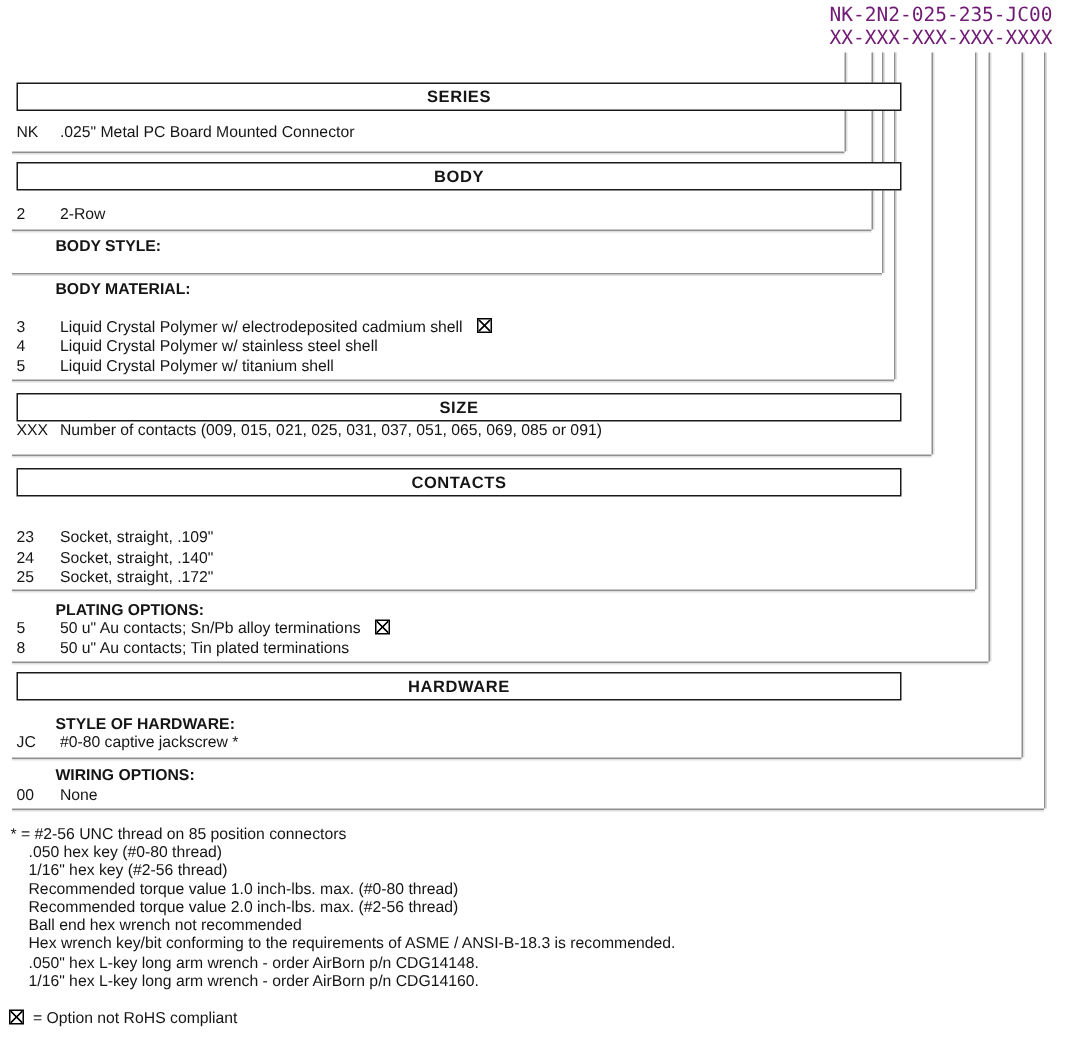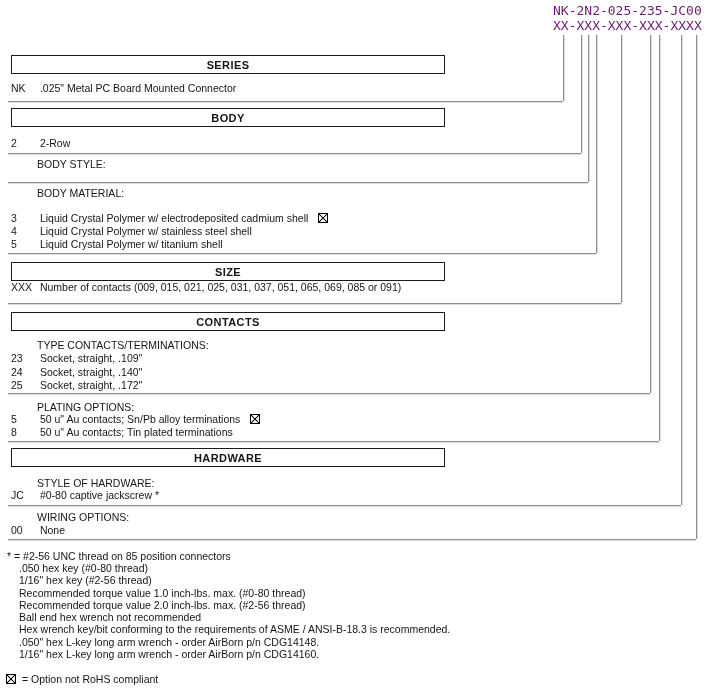--- a/index.html
+++ b/index.html
@@ -2,26 +2,26 @@
 <html><head>
 <meta charset="utf-8">
 <style>
   html,body{margin:0;padding:0;background:#fff;}
   .page{position:relative;width:720px;height:691px;background:#ffffff;
         font-family:"Liberation Sans",sans-serif;font-size:10.5px;color:#151515;overflow:hidden;}
   .pn{position:absolute;left:553px;font-family:"DejaVu Sans Mono",monospace;
       font-size:13px;color:#701a75;white-space:pre;letter-spacing:0;}
   .vline{position:absolute;top:35px;width:0;border-left:1px solid #8f8f8f;box-shadow:1px 0 0 #dedede;}
   .hline{position:absolute;left:8px;height:0;border-top:1px solid #8f8f8f;box-shadow:0 1px 0 #dedede;}
-  .hdr{position:absolute;left:11px;width:434px;height:19px;border:1.5px solid #1a1a1a;
+  .hdr{position:absolute;left:11px;width:590px;height:19px;border:1.5px solid #1a1a1a;
        box-sizing:border-box;display:flex;align-items:center;justify-content:center;
        font-weight:bold;font-size:11px;letter-spacing:.4px;background:#fff;}
   .row{position:absolute;left:11px;white-space:nowrap;}
   .row .code{display:inline-block;min-width:26px;}
-  .glabel{position:absolute;left:37px;white-space:nowrap;}
+  .glabel{position:absolute;left:37px;white-space:nowrap;font-weight:bold;}
   .fn{position:absolute;left:19px;white-space:nowrap;}
   .fn.first{left:7px;}
   .legend{position:absolute;left:6px;white-space:nowrap;text-align:center;}
   .nbx{display:inline-block;width:8px;height:8px;border:1px solid #000;margin-left:7px;
        vertical-align:-1px;
        background:
          linear-gradient(to top right,  transparent 43%, #000 47%, #000 53%, transparent 57%),
          linear-gradient(to bottom right, transparent 43%, #000 47%, #000 53%, transparent 57%);}
   .legend .nbx{margin-left:0;margin-right:6px;}
 </style>
@@ -90,21 +90,20 @@
     <span>SIZE</span>
   </div>
   <div class="row" style="top:281px">
     <span class="code">XXX</span>
     <span class="desc">Number of contacts (009, 015, 021, 025, 031, 037, 051, 065, 069, 085 or 091)</span>
   </div>
 
   <div class="hdr" style="top:312px">
     <span>CONTACTS</span>
   </div>
-  <div class="glabel" style="top:339px">TYPE CONTACTS/TERMINATIONS:</div>
   <div class="row" style="top:352px">
     <span class="code">23</span>
     <span class="desc">Socket, straight, .109"</span>
   </div>
   <div class="row" style="top:366px">
     <span class="code">24</span>
     <span class="desc">Socket, straight, .140"</span>
   </div>
   <div class="row" style="top:379px">
     <span class="code">25</span>

